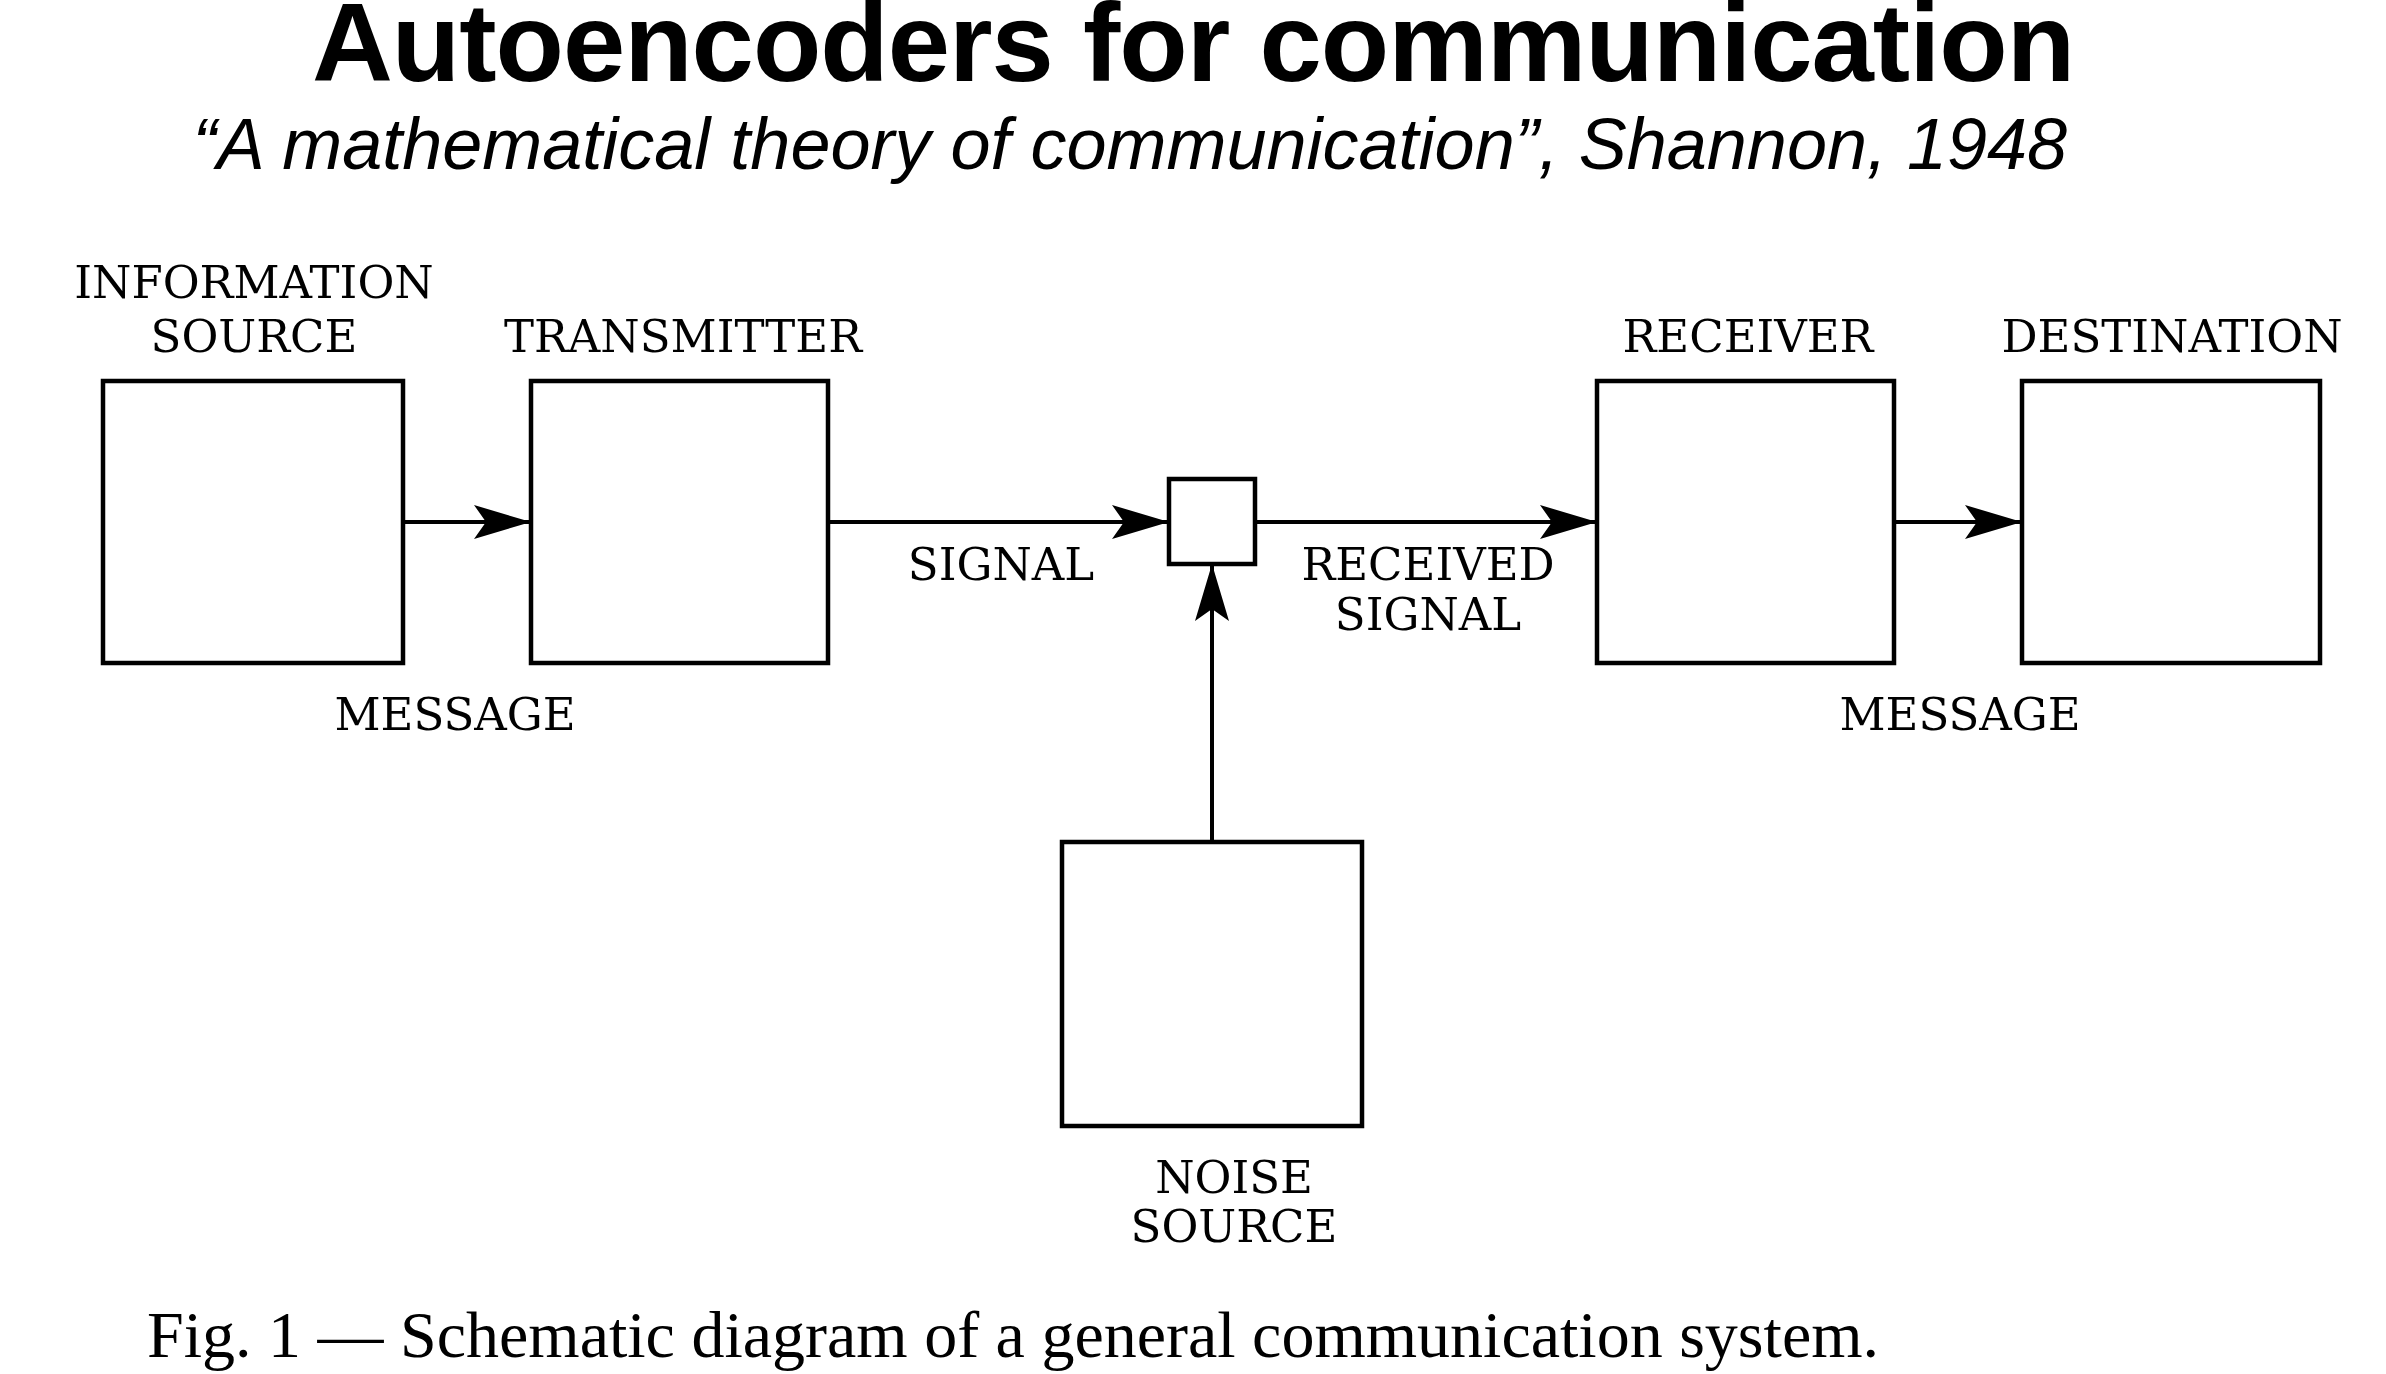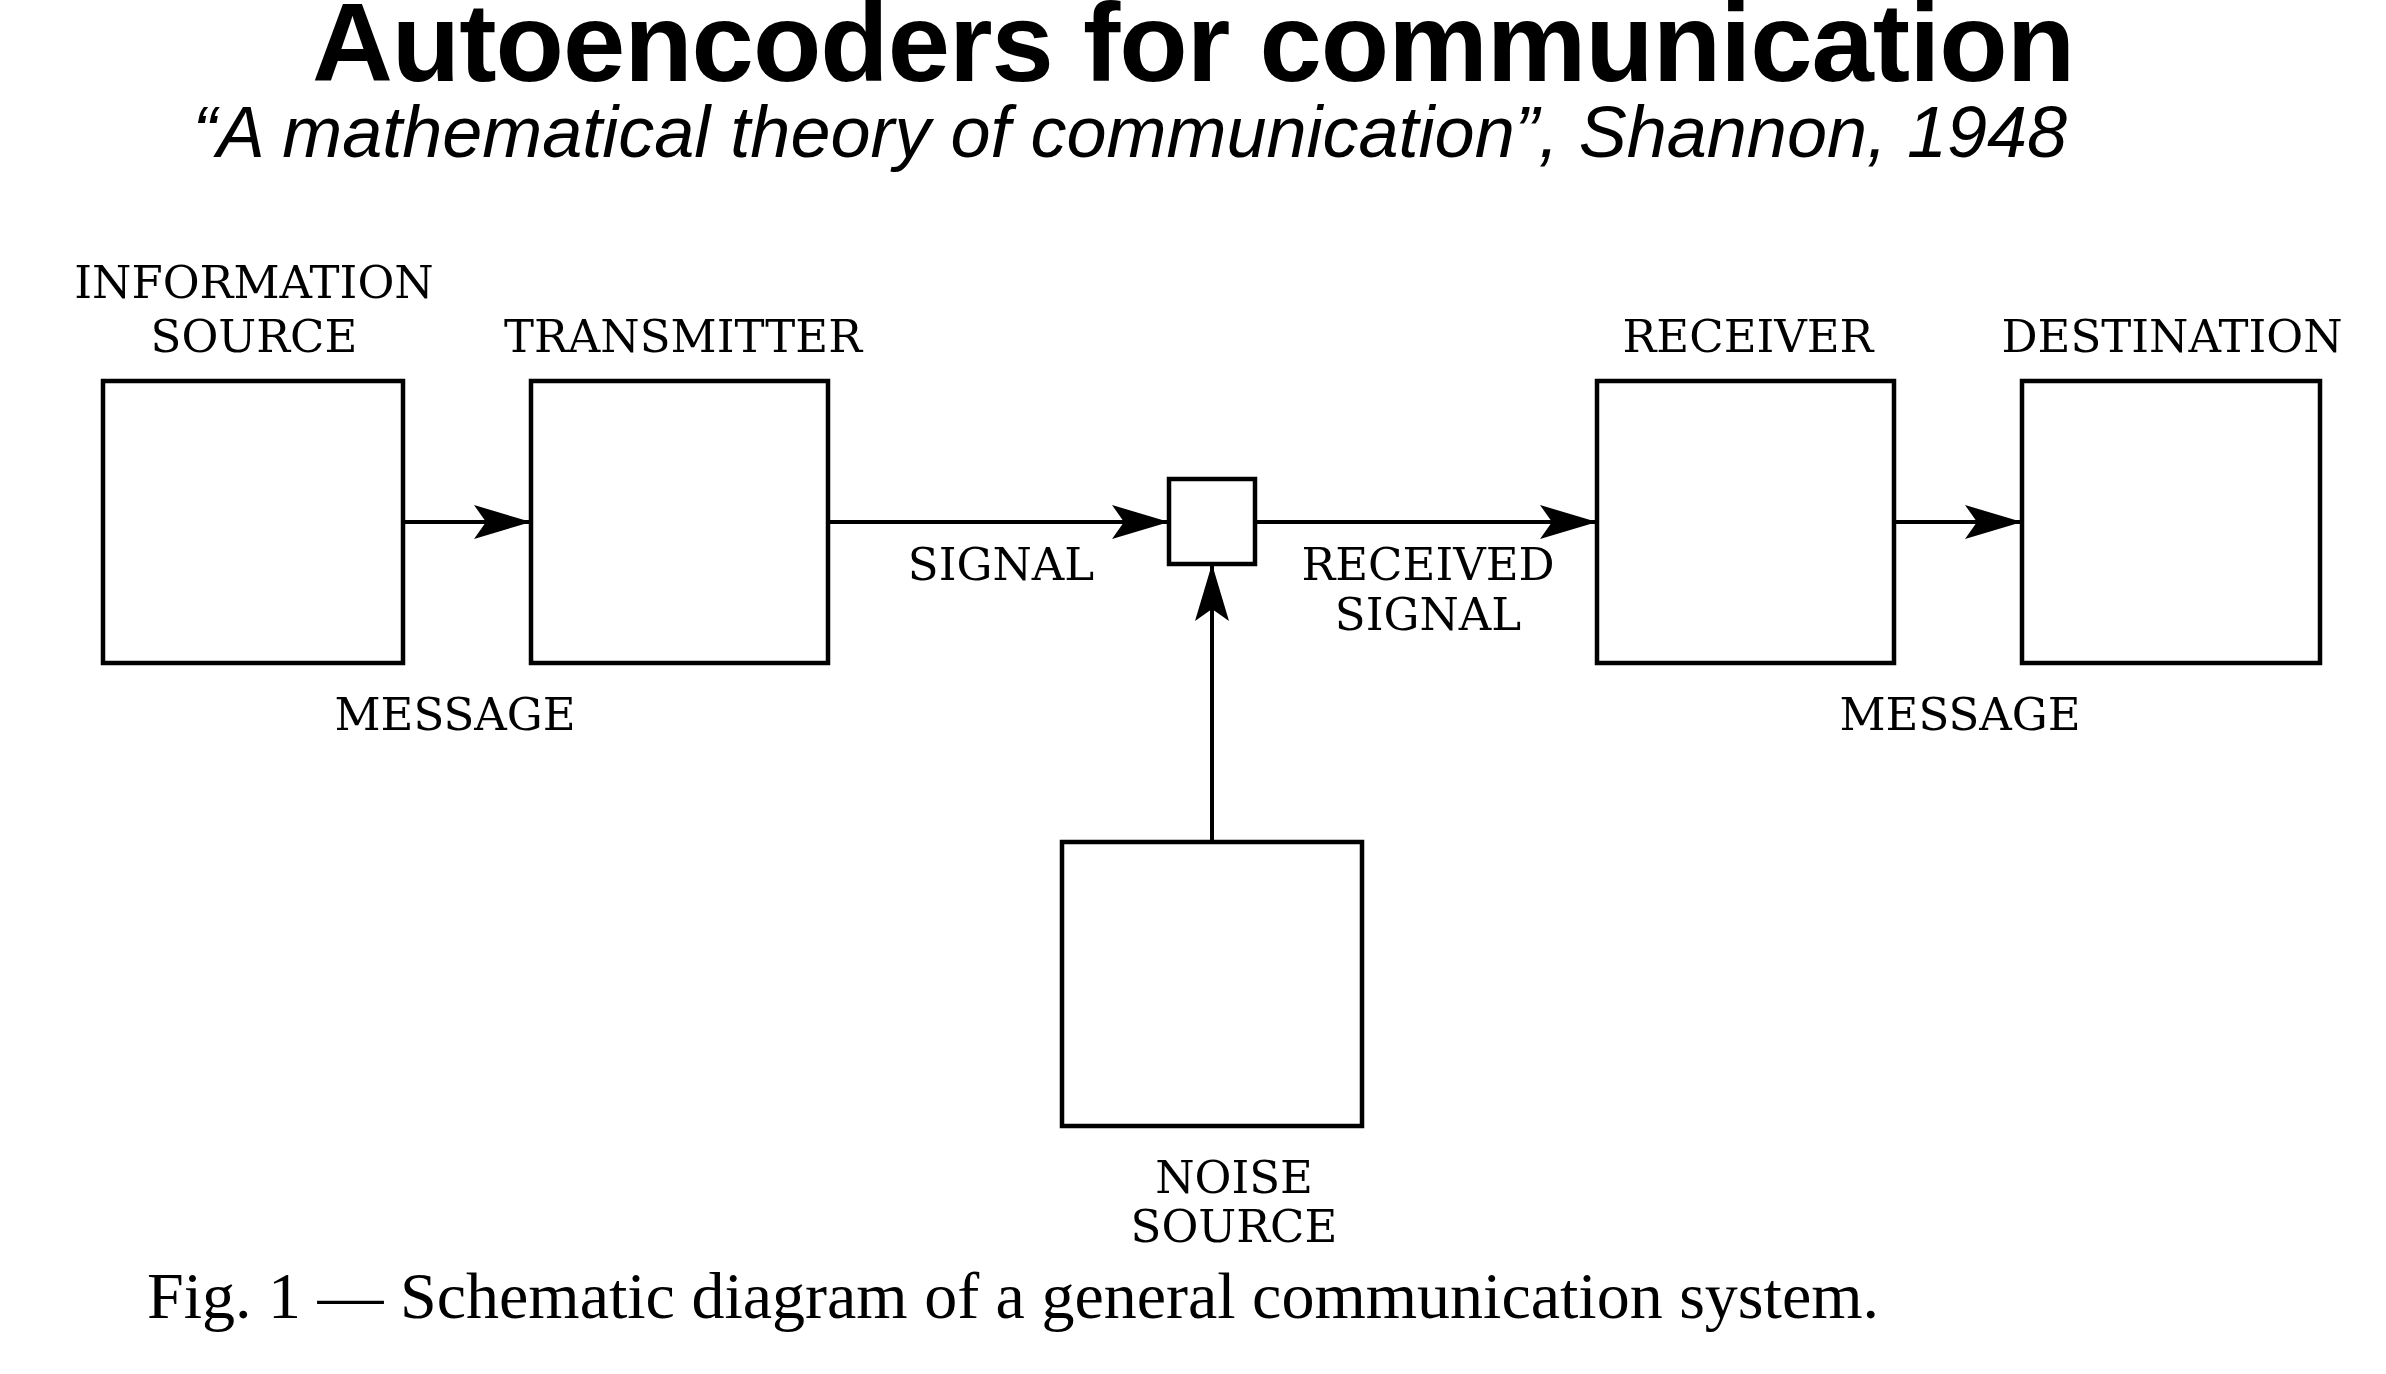--- a/index.html
+++ b/index.html
@@ -5,29 +5,29 @@
   html, body { margin: 0; padding: 0; background: #ffffff; }
   body { width: 2386px; height: 1374px; position: relative; overflow: hidden; }
   .title {
     position: absolute; left: 0; width: 2386px; top: -22px;
     text-align: center;
     font-family: "Liberation Sans", sans-serif; font-weight: bold;
     font-size: 112px; line-height: 130px; color: #000;
     letter-spacing: -1px;
   }
   .subtitle {
-    position: absolute; left: 160px; top: 90px; width: 1940px;
+    position: absolute; left: 160px; top: 102px; width: 1940px;
     font-family: "Liberation Sans", sans-serif; font-style: italic;
     font-size: 72px; line-height: 84px; color: #000; white-space: nowrap;
     text-align: center;
   }
   svg.diagram { position: absolute; left: 0; top: 0; }
   .lbl { font-family: "DejaVu Serif", serif; font-size: 45px; fill: #000; }
   .caption {
-    position: absolute; left: 0; width: 2026px; top: 1256px;
+    position: absolute; left: 0; width: 2026px; top: 1295px;
     text-align: center;
     font-family: "Liberation Serif", serif; font-size: 66px; line-height: 80px; color: #000;
     white-space: nowrap;
   }
 </style>
 </head>
 <body>
 
 <div class="title">Autoencoders for communication</div>
 <div class="subtitle">“A mathematical theory of communication”, Shannon, 1948</div>

